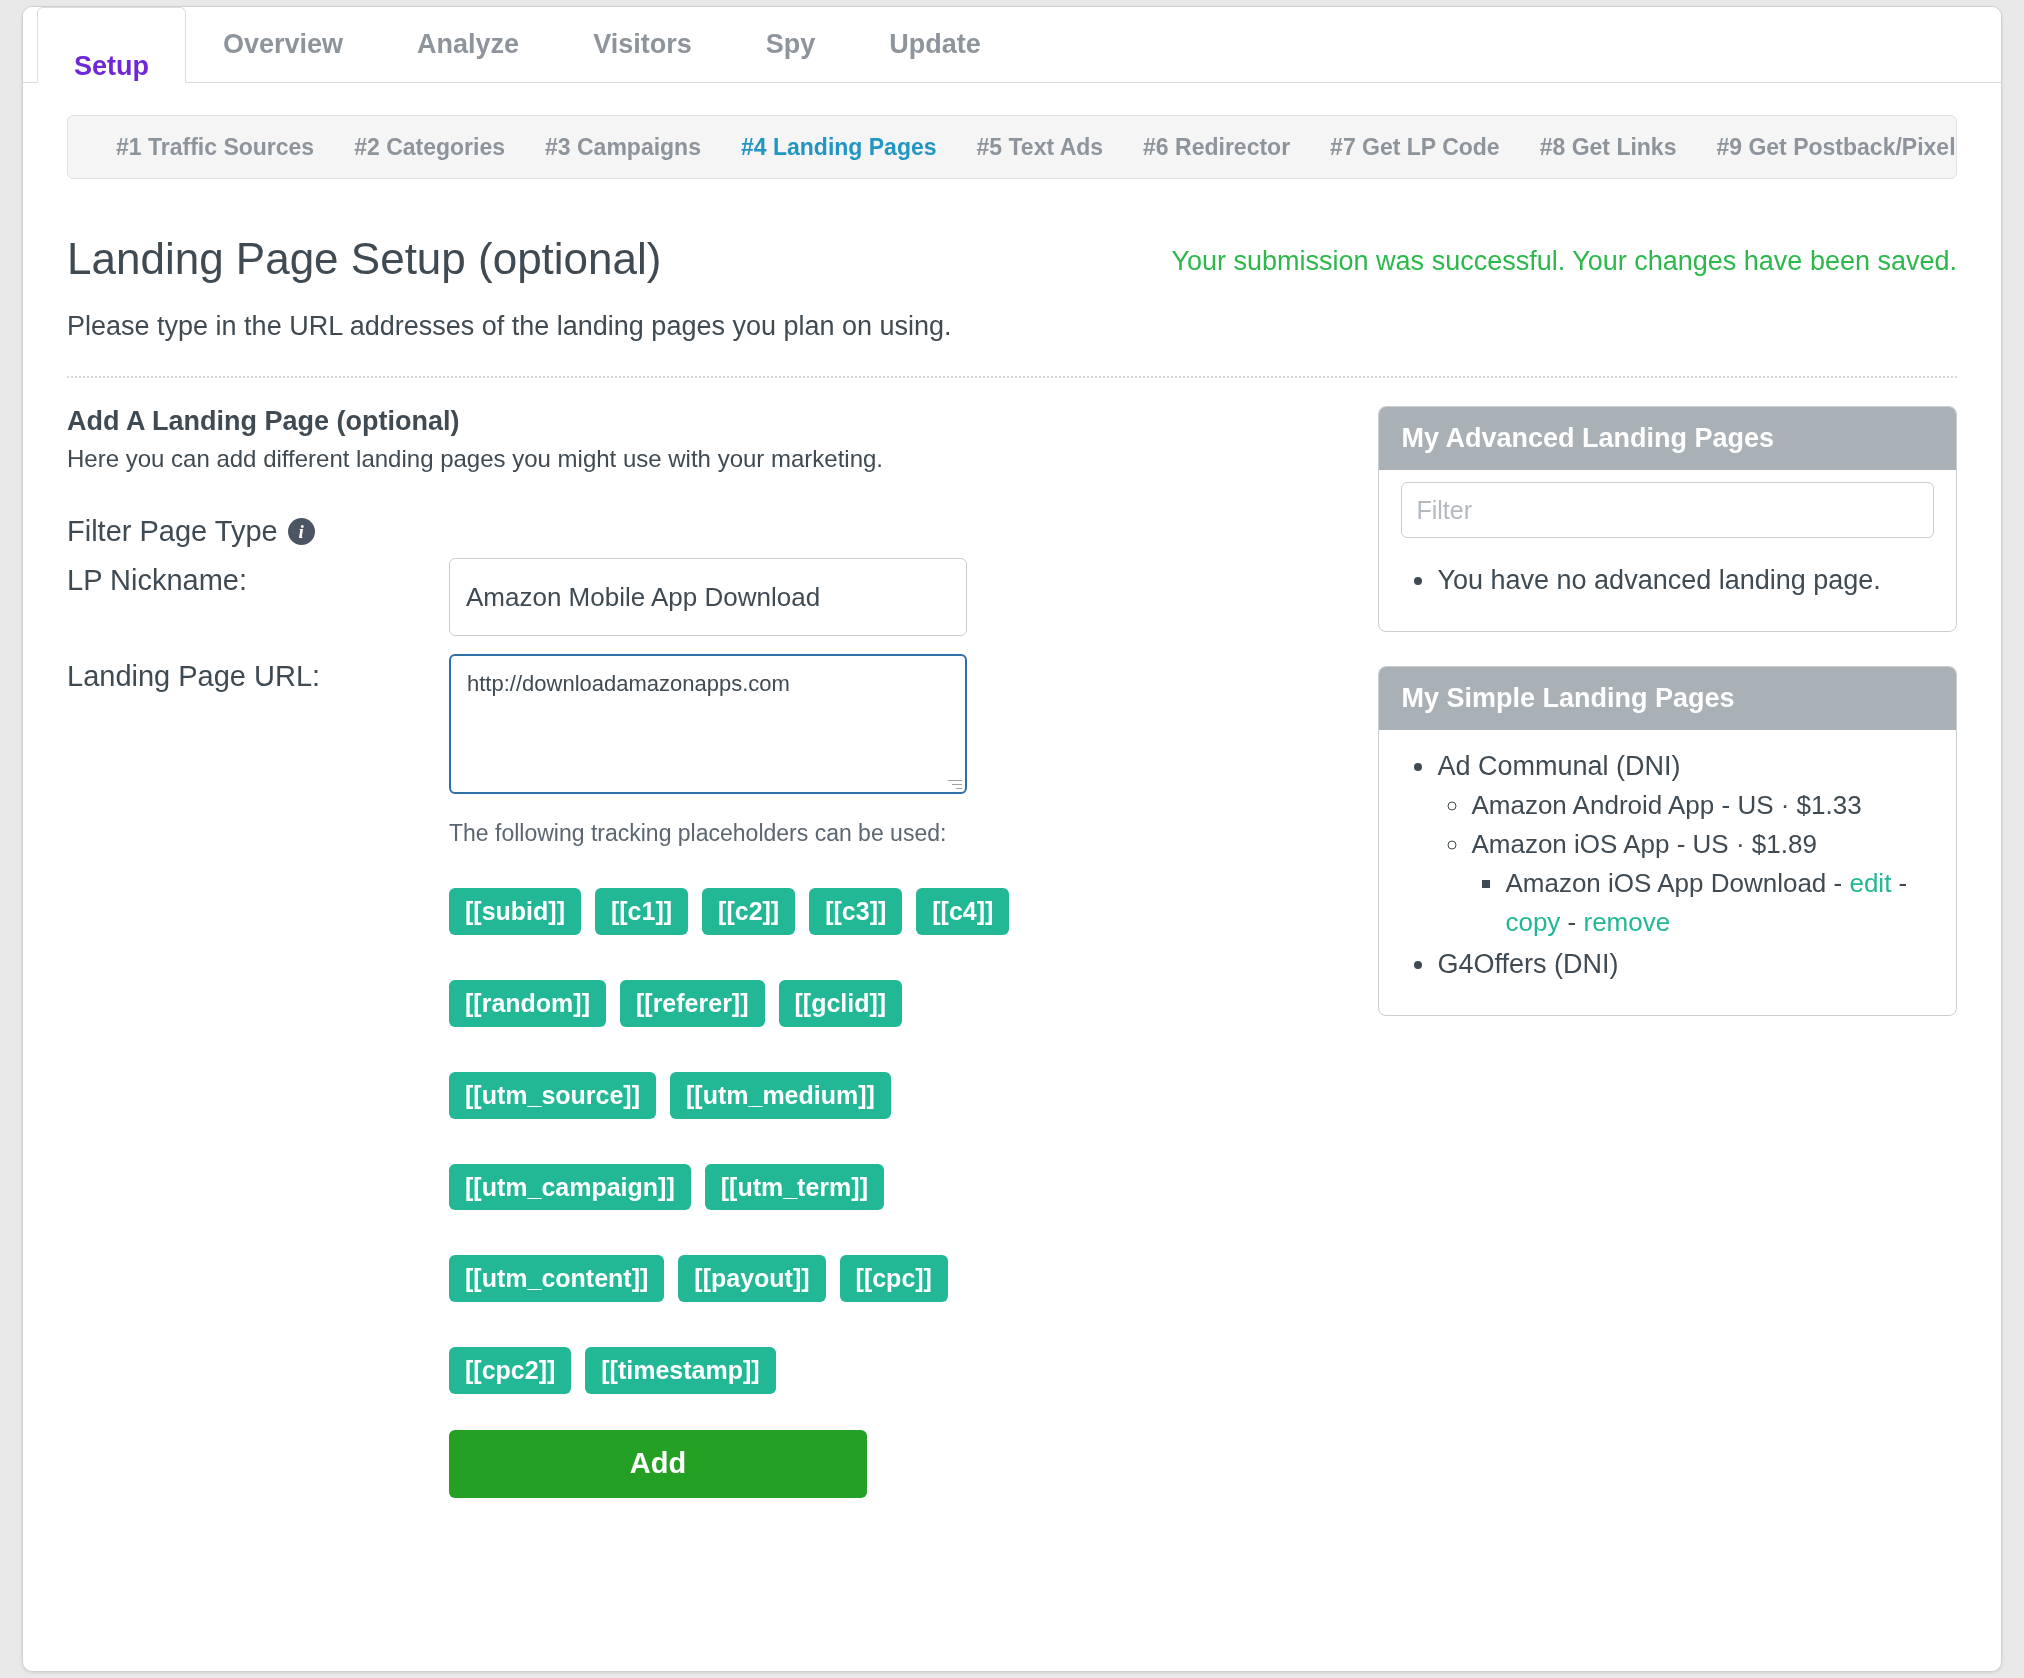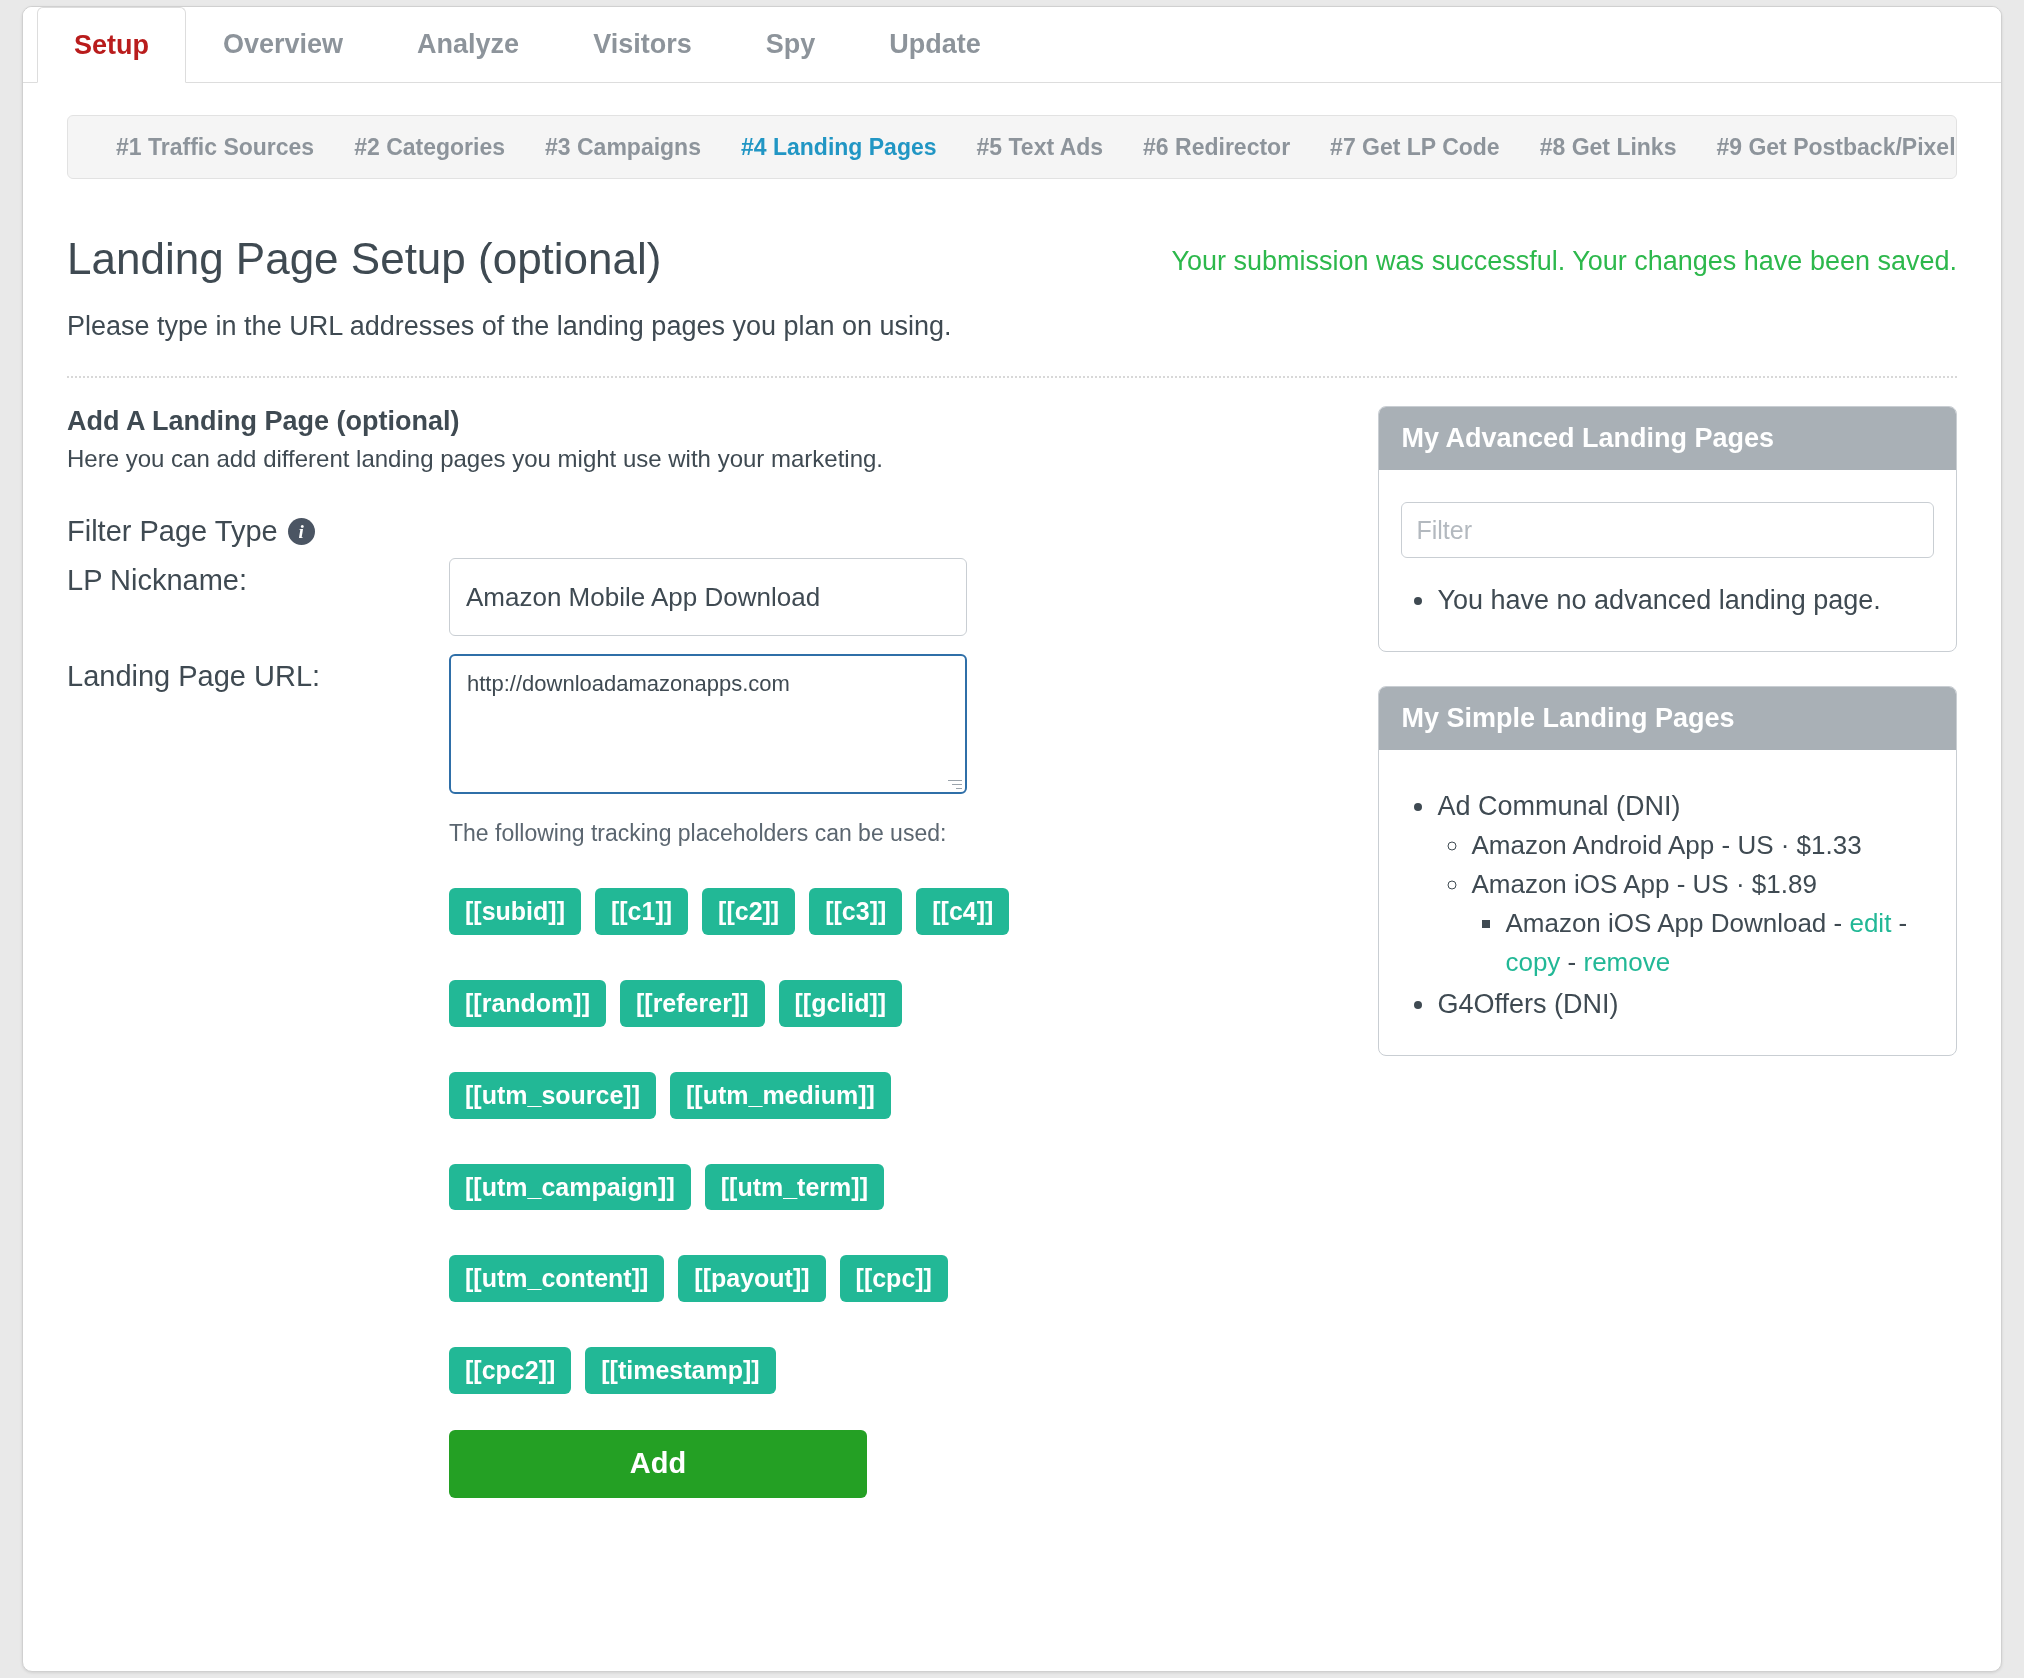--- a/index.html
+++ b/index.html
@@ -43,27 +43,28 @@
     padding: 0 36px;
     font-size: 27px;
     color: #8d949b;
     font-weight: bold;
     cursor: pointer;
     border: 1px solid transparent;
     position: relative;
     top: 0;
   }
   .topnav .tab.active {
-    color: #b91c1c;
+    color: #6d28d9;
     background: #ffffff;
     border: 1px solid #dddddd;
     border-bottom: 1px solid #ffffff;
     border-top-left-radius: 6px;
     border-top-right-radius: 6px;
     margin-bottom: -1px;
+    align-items: flex-end;
   }
 
   
   .stepbar-wrap { padding: 32px 44px 0 44px; }
   .stepbar {
     background: #f5f5f5;
     border: 1px solid #e2e2e2;
     border-radius: 6px;
     height: 64px;
     display: flex;
@@ -279,21 +280,21 @@
     margin-bottom: 34px;
     background: #ffffff;
   }
   .panel-head {
     background: #a9b0b6;
     color: #ffffff;
     font-size: 27px;
     font-weight: bold;
     padding: 16px 22px;
   }
-  .panel-body { padding: 32px 22px 28px 22px; }
+  .panel-body { padding: 12px 22px 28px 22px; }
   .filter-input {
     width: 100%;
     height: 56px;
     border: 1px solid #c9ced3;
     border-radius: 6px;
     padding: 0 14px;
     font-size: 25px;
     color: #3f4a52;
     font-family: "Liberation Sans", sans-serif;
     outline: none;

